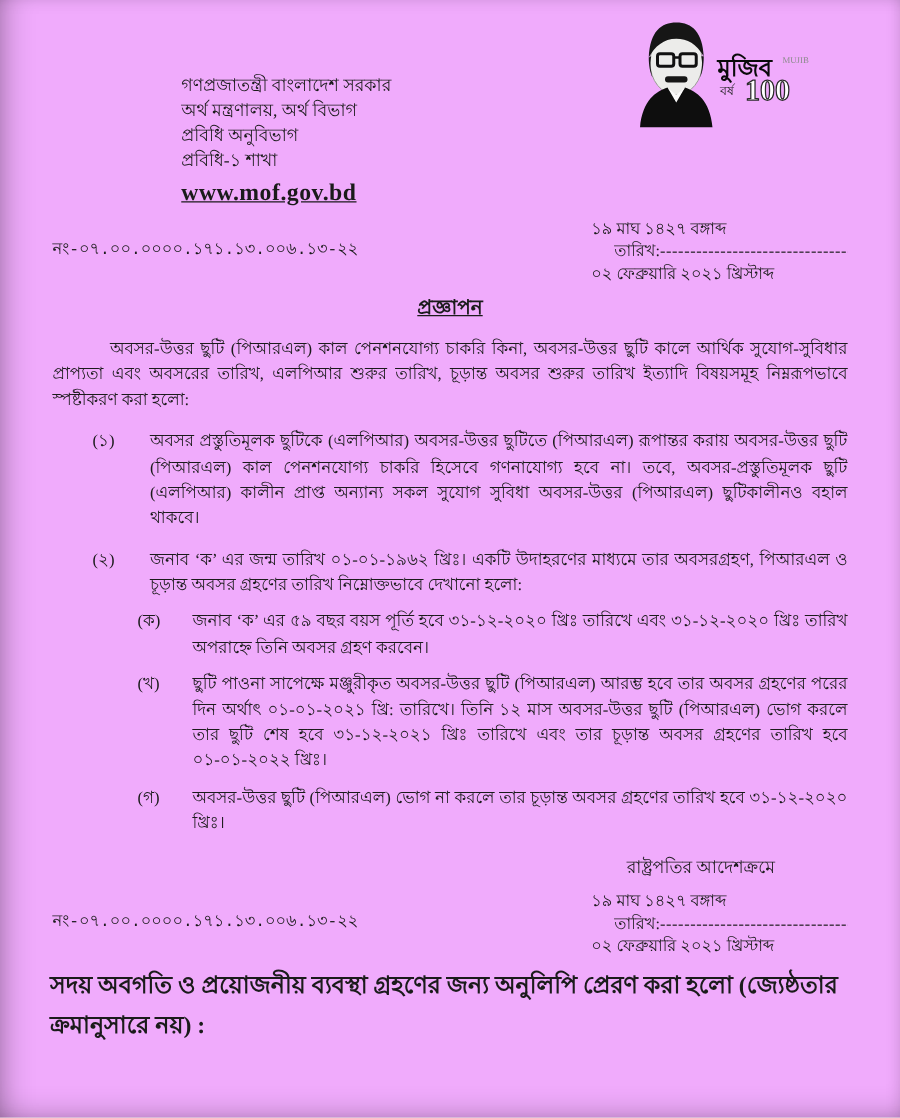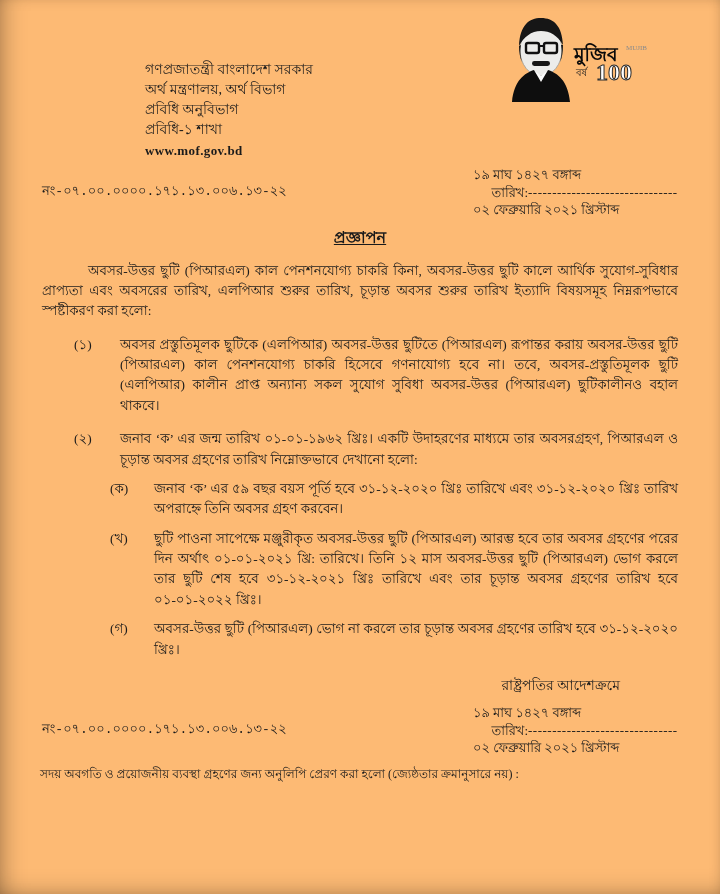--- a/index.html
+++ b/index.html
@@ -5,41 +5,42 @@
   html, body {
     margin: 0; padding: 0;
     width: 720px; height: 894px;
     overflow: hidden;
     background: #e9e8e6;
     font-family: "Liberation Serif", "DejaVu Sans", sans-serif;
   }
   .page {
     position: relative;
     width: 720px; height: 894px;
-    background: #fdba74;
+    background: #f0abfc;
     color: #1b1b1b;
     box-shadow:
       inset 20px 0 26px -20px rgba(0,0,0,.38),
       inset -8px 0 14px -10px rgba(0,0,0,.18),
       inset 0 -18px 26px -20px rgba(0,0,0,.32),
       inset 0 10px 18px -16px rgba(0,0,0,.18);
     overflow: hidden;
   }
   .logo-wrap { position: absolute; top: 12px; right: 62px; }
 
   .gov-header {
     margin: 60px 0 0 145px;
     width: 380px;
     text-align: left;
     font-size: 14px;
     line-height: 1.42;
   }
   .gov-header .website {
-    font-size: 13px;
+    font-size: 19px;
     font-weight: bold;
+    text-decoration: underline;
     letter-spacing: .4px;
     margin-top: 2px;
   }
 
   .ref-row {
     margin: 6px 42px 0 42px;
     display: flex;
     justify-content: space-between;
     align-items: flex-start;
     font-size: 13px;
@@ -95,21 +96,21 @@
   .sign-block {
     width: 250px;
     margin: 2px 70px 0 auto;
     text-align: center;
     font-size: 13.4px;
     line-height: 1.5;
   }
   .sign-block svg { display: block; margin: 0 auto -10px auto; }
 
   .dist { margin: 8px 26px 0 26px; font-size: 13px; }
-  .dist-heading { font-weight: normal; margin: 0 0 4px 14px; font-size: 12px; }
+  .dist-heading { font-weight: bold; margin: 0 0 4px 14px; font-size: 19px; }
 </style>
 </head>
 <body>
 
 <div class="page">
 
   <div class="logo-wrap">
     <svg width="158" height="90" viewBox="0 0 158 90">
 
       <ellipse cx="41" cy="38" rx="21" ry="26" fill="#ececea" stroke="#9a9a96" stroke-width="0.8"></ellipse>

